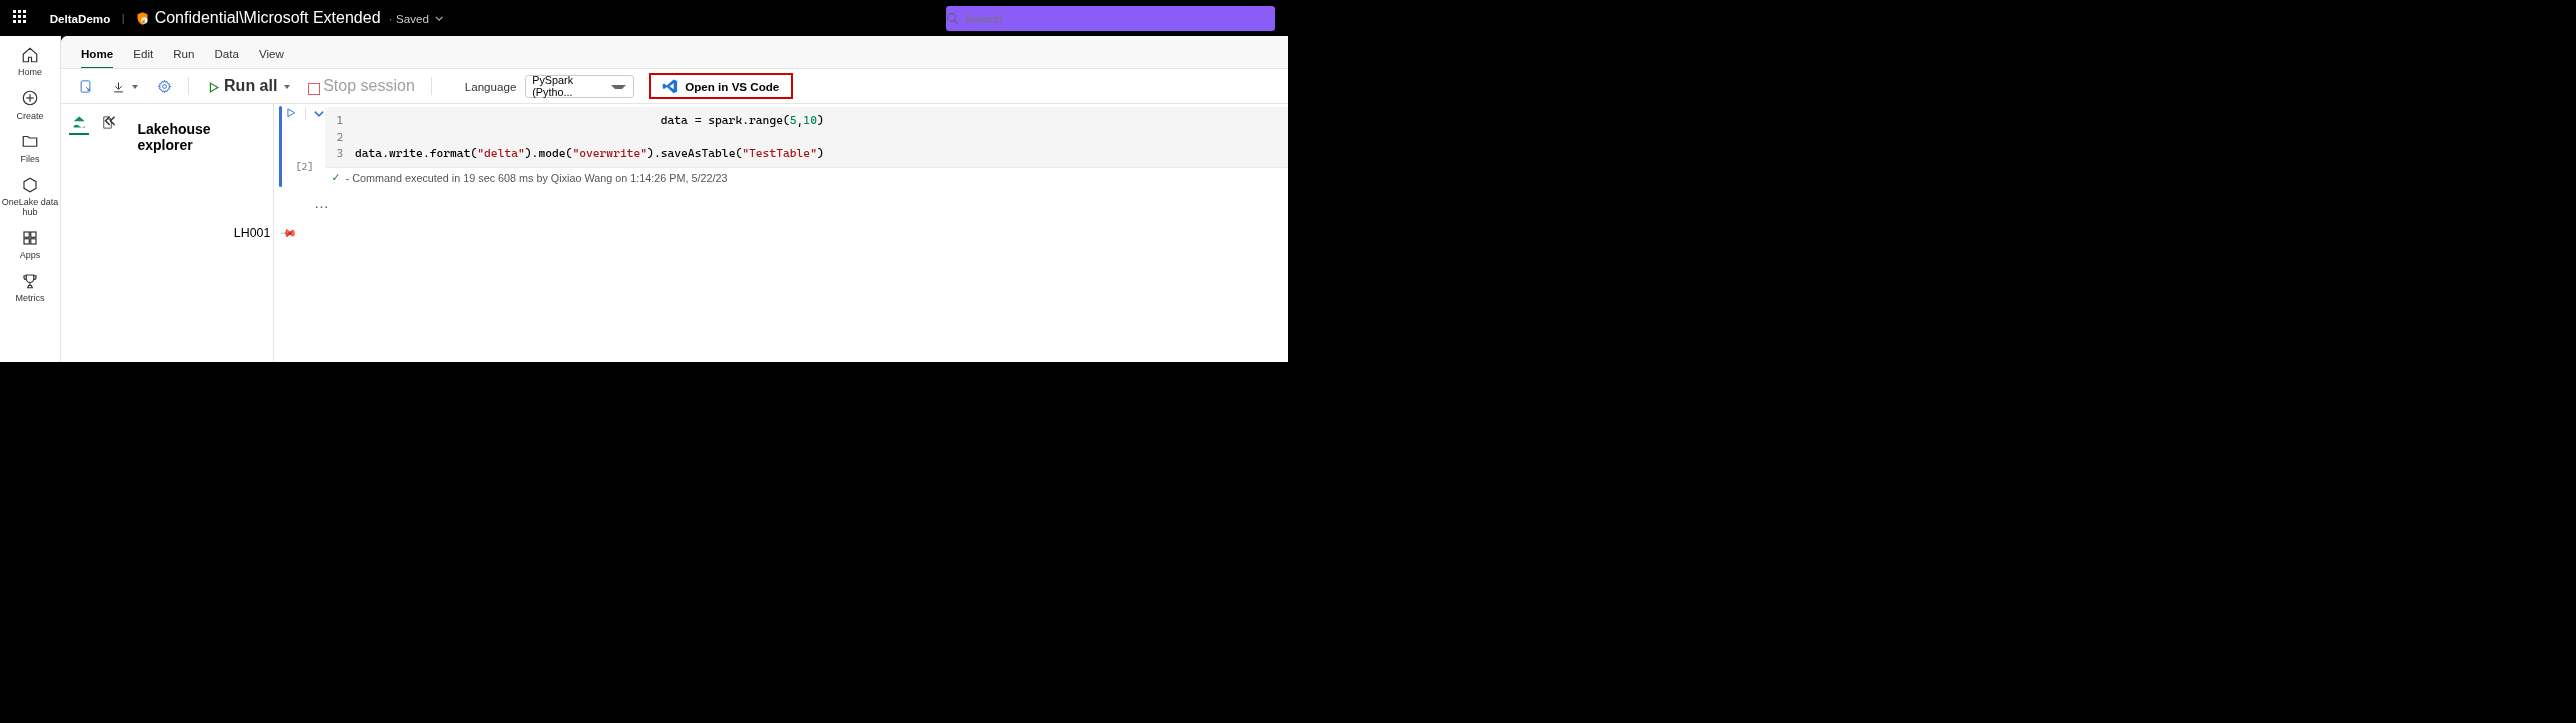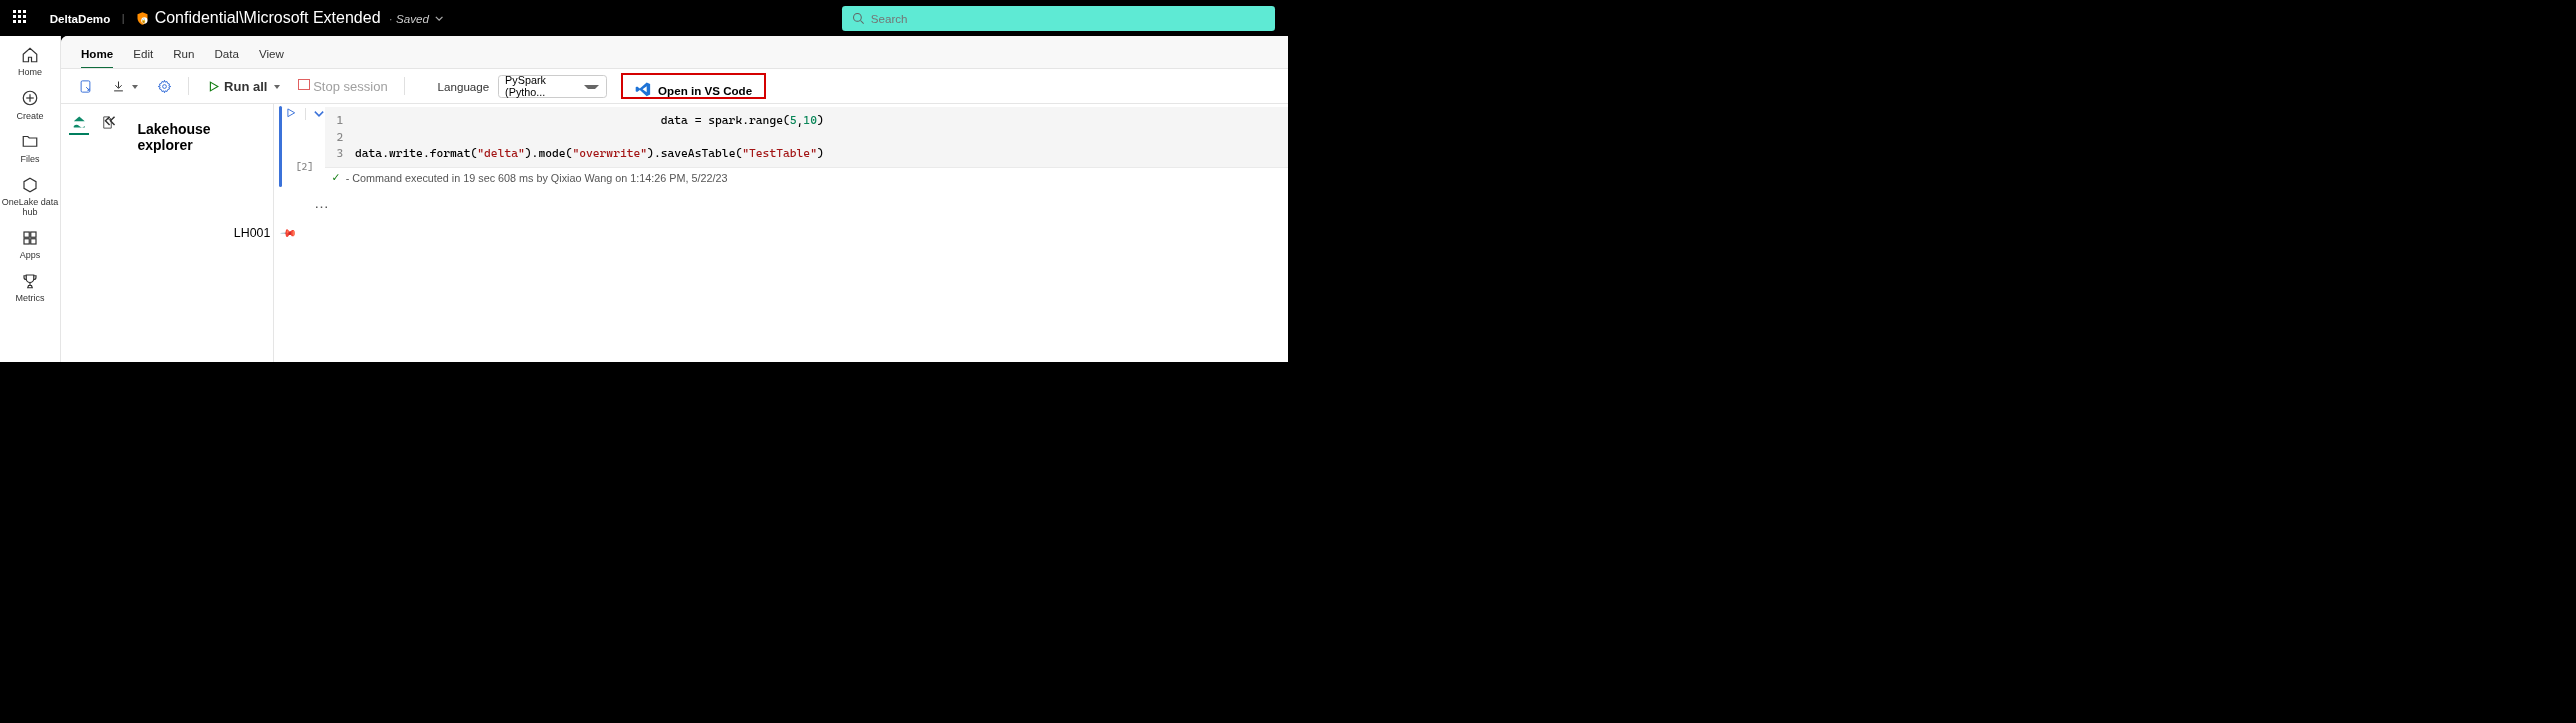--- a/index.html
+++ b/index.html
@@ -19,45 +19,45 @@
       background: #000;
       color: #fff;
       justify-content: flex-end;
     }
     .waffle { width: 16.5px; height: 16.5px; display: grid; grid-template-columns: repeat(3, 3.3px); grid-template-rows: repeat(3, 3.3px); gap: 1.7px; margin-right: 20px; cursor: pointer; }
     .waffle span { background: #fff; }
     .app-name { font-size: 11.6px; font-weight: 600; margin-right: 11.6px; }
     .header-sep { color: #666; margin-right: 10px; }
     .shield { display: inline-flex; align-items: center; margin-right: 5px; }
     .confidential { font-size: 16px; }
-    .saved-status { color: #ccc; font-size: 11.6px; margin-left: 8.3px; font-style: italic; }
+    .saved-status { color: #ccc; font-size: 11.6px; margin-left: 8.3px; }
     .saved-status::before { content: "· "; color: #888; }
     .chev-down { margin-left: 6.6px; color: #aaa; font-size: 8.3px; }
     .spacer { flex: 1; }
-    .search-box { width: 433px; height: 25px; background: #5eead4; border-radius: 3.3px; display: flex; align-items: center; padding: 0 10px; color: #616161; }
+    .search-box { width: 329px; height: 25px; background: #8b5cf6; border-radius: 3.3px; display: flex; align-items: center; padding: 0 0; color: #616161; }
     .search-box input { border: none; outline: none; flex: 1; font-size: 11.6px; background: transparent; margin-left: 6.6px; }
     .main-frame { display: flex; background: #000; height: calc(100% - 36px); }
     .left-rail { width: 61px; background: #fff; border-right: 0.8px solid #e5e5e5; display: flex; flex-direction: column; align-items: center; padding-top: 8.3px; gap: 10px; }
     .rail-item { display: flex; flex-direction: column; align-items: center; gap: 1.7px; cursor: pointer; color: #333; font-size: 9px; }
     .rail-icon { width: 21.5px; height: 21.5px; display: flex; align-items: center; justify-content: center; }
     .content-area { flex: 1; background: #fff; display: flex; flex-direction: column; border-radius: 6.6px 0 0 0; overflow: hidden; position: relative; }
     .tab-row { display: flex; height: 33px; align-items: flex-end; padding: 0 20px; gap: 20px; background: #f8f8f8; border-bottom: 0.8px solid #e5e5e5; }
     .tab { padding: 6.6px 0; font-size: 11.6px; color: #333; cursor: pointer; border-bottom: 1.7px solid transparent; }
     .tab.active { font-weight: 600; border-bottom-color: #0f6c3c; color: #000; }
     .toolbar-row { display: flex; align-items: center; height: 35px; padding: 0 11.6px; gap: 8.3px; background: #fff; border-bottom: 0.8px solid #e5e5e5; }
-    .tool-btn { display: inline-flex; align-items: flex-start; gap: 3.3px; padding: 3.3px 5px; cursor: pointer; color: #333; font-size: 13px; border-radius: 3.3px; }
+    .tool-btn { display: inline-flex; align-items: flex-end; gap: 3.3px; padding: 3.3px 5px; cursor: pointer; color: #333; font-size: 16px; border-radius: 3.3px; }
     .icon-svg { width: 15px; height: 15px; }
     .tool-sep { width: 0.8px; height: 18px; background: #e0e0e0; margin: 0 3.3px; }
     .run-green { color: #107c10; }
     .stop-square { width: 11.6px; height: 11.6px; border: 1.2px solid #e06060; }
     .stop-label { color: #a0a0a0; }
     .lang-label { color: #333; font-size: 11.6px; margin-left: 21px; }
     .lang-select { height: 23px; border: 0.8px solid #ccc; border-radius: 3.3px; padding: 0 20px 0 6.6px; font-size: 10.8px; background: #fff; position: relative; display: inline-flex; align-items: center; width: 109px; cursor: pointer; }
     .lang-select::after { content: ""; position: absolute; right: 6.6px; top: 9px; width: 6.6px; height: 4.1px; border-left: 4.1px solid transparent; border-right: 4.1px solid transparent; border-top: 4.1px solid #666; }
-    .vscode-btn { display: inline-flex; align-items: flex-end; gap: 6.6px; height: 26.5px; border: 2.5px solid #d40000; padding: 0 11.6px; font-size: 11.6px; font-weight: 600; color: #000; background: #fff; cursor: pointer; margin-left: 6.6px; }
+    .vscode-btn { display: inline-flex; align-items: center; gap: 6.6px; height: 26.5px; border: 2.5px solid #d40000; padding: 0 11.6px; font-size: 11.6px; font-weight: 600; color: #000; background: #fff; cursor: pointer; margin-left: 6.6px; }
     .lower { display: flex; flex: 1; min-height: 0; }
     .explorer { width: 213px; border-right: 0.8px solid #e5e5e5; display: flex; flex-direction: row; padding: 6.6px 0; }
     .explorer-head { display: flex; align-items: center; gap: 8.3px; padding: 0 8.3px; height: 23px; position: relative; }
     .exp-tab-icon { width: 20px; height: 25px; display: flex; align-items: center; justify-content: center; cursor: pointer; }
     .exp-tab-active { border-bottom: 2.5px solid #007e5e; }
     .collapse-icon { position: absolute; right: 10px; cursor: pointer; color: #333; }
     .exp-title { font-size: 14px; font-weight: 600; padding: 10px 11.6px 6.6px; }
     .lh-row { display: flex; align-items: center; padding: 3.3px 11.6px; gap: 12px; font-size: 11.6px; }
     .pin { font-size: 10.8px; transform: rotate(45deg); color: #666; }
     .swap-ic { margin-left: auto; color: #333; cursor: pointer; font-size: 11.6px; }

